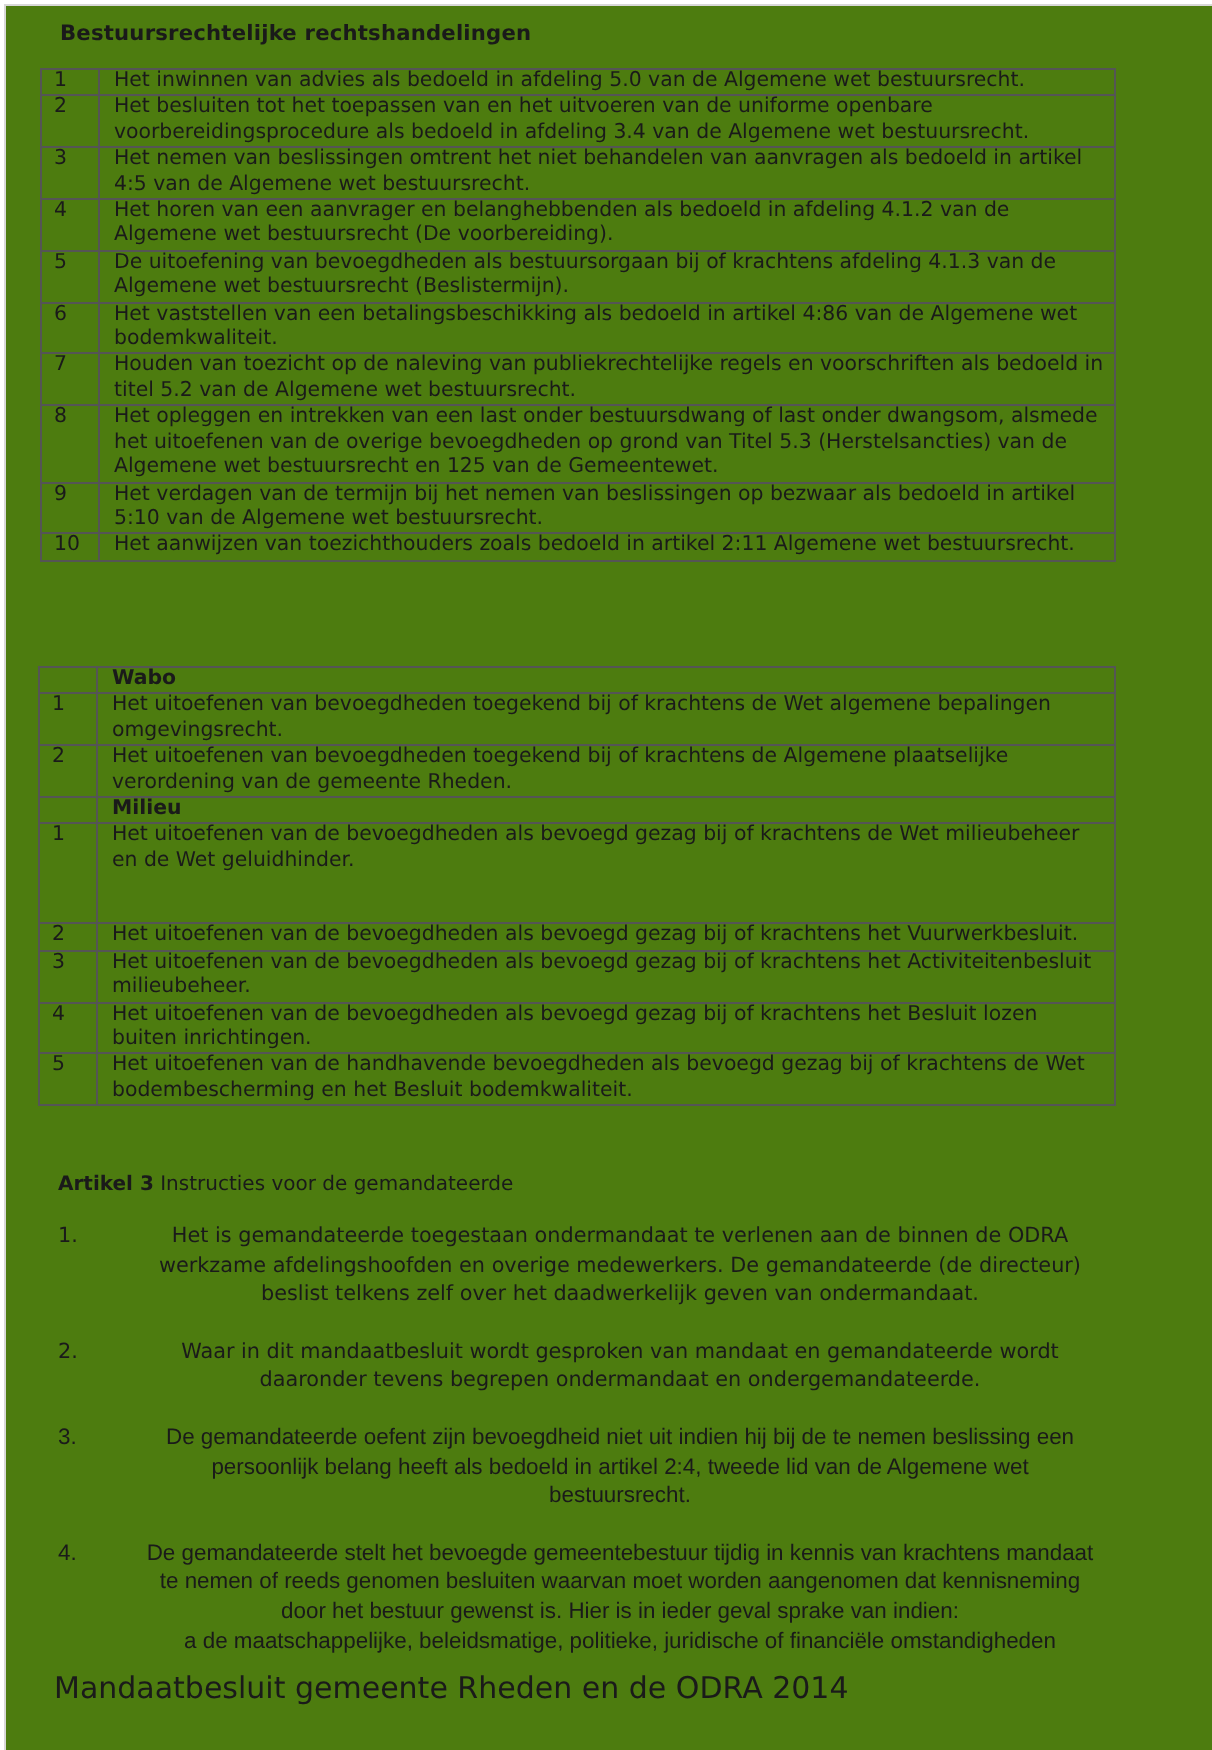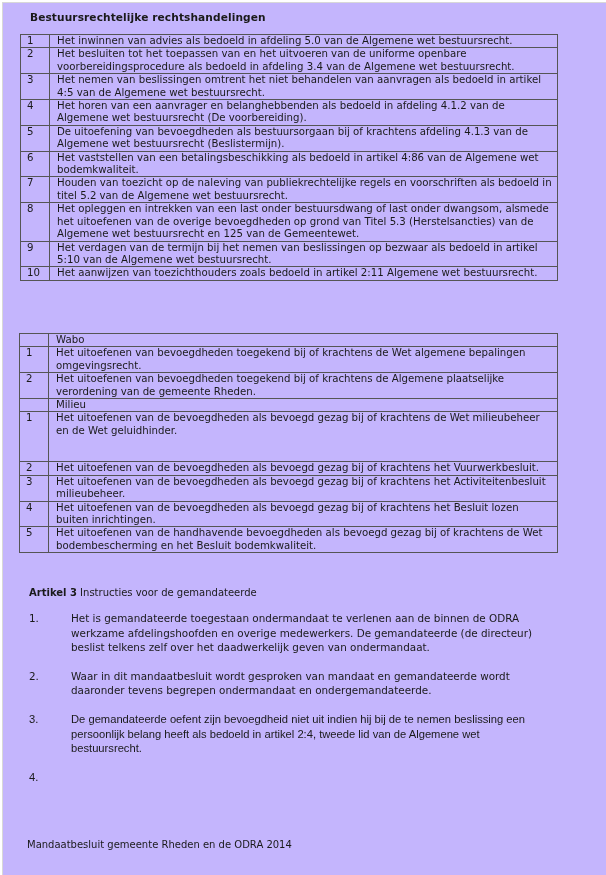--- a/index.html
+++ b/index.html
@@ -1,51 +1,51 @@
 <!DOCTYPE html>
 <html><head>
 <meta charset="utf-8">
 <style>
   html, body { margin: 0; padding: 0; background: #ffffff; }
   body { width: 606px; height: 875px; position: relative; overflow: hidden; }
   .page {
     position: absolute; left: 2px; top: 2px; width: 604px; height: 873px;
     border-top: 1px solid #d8d8d8; border-left: 1px solid #d8d8d8;
-    background: #c4b5fd;
+    background: #4d7c0f;
     font-family: "DejaVu Sans", sans-serif;
     color: #1a1a1a;
   }
   .heading {
     position: absolute; font-weight: bold; font-size: 10.6px; letter-spacing: 0.1px;
   }
   table.doc {
     position: absolute; border-collapse: collapse;
     font-size: 10.2px; line-height: 12.4px;
   }
   table.doc td {
     border: 1px solid #555; vertical-align: top; padding: 0 4px 0 5px;
   }
   table.doc td.num { width: 18px; padding-left: 6px; }
   table.doc td.text { padding-left: 7px; }
-  table.doc tr.section td.text { font-weight: normal; }
+  table.doc tr.section td.text { font-weight: bold; }
   table.doc tr.tall td { height: 49px; }
   .artikel {
     position: absolute; left: 26px; top: 584px; font-size: 10px;
   }
   .artikel b { font-weight: bold; }
   .items { position: absolute; left: 26px; top: 608px; width: 520px;
     font-family: "Liberation Sans", sans-serif; font-size: 11.2px; line-height: 14.6px; }
   .item { position: relative; margin-bottom: 14px; }
   .item .n { position: absolute; left: 0; top: 0; }
-  .item .t { margin-left: 42px; }
+  .item .t { margin-left: 42px; text-align: center; }
   .items .item.first .t, .items .item.second .t, .items .item.first .n, .items .item.second .n {
     font-family: "DejaVu Sans", sans-serif; font-size: 10.4px;
   }
   .footer {
-    position: absolute; left: 24px; top: 835px; font-size: 10px; line-height: 13px;
+    position: absolute; left: 24px; top: 835px; font-size: 15px; line-height: 13px;
   }
 </style>
 </head>
 <body>
 
 <div class="page">
 
   <div class="heading" style="left:27px; top:8px;">Bestuursrechtelijke rechtshandelingen</div>
 
   <table class="doc" style="left:17px; top:31px; width:538px;">
@@ -145,20 +145,22 @@
     <div class="item second">
       <span class="n">2.</span>
       <div class="t">Waar in dit mandaatbesluit wordt gesproken van mandaat en gemandateerde wordt daaronder tevens begrepen ondermandaat en ondergemandateerde.</div>
     </div>
     <div class="item">
       <span class="n">3.</span>
       <div class="t">De gemandateerde oefent zijn bevoegdheid niet uit indien hij bij de te nemen beslissing een persoonlijk belang heeft als bedoeld in artikel 2:4, tweede lid van de Algemene wet bestuursrecht.</div>
     </div>
     <div class="item">
       <span class="n">4.</span>
+      <div class="t">De gemandateerde stelt het bevoegde gemeentebestuur tijdig in kennis van krachtens mandaat te nemen of reeds genomen besluiten waarvan moet worden aangenomen dat kennisneming door het bestuur gewenst is. Hier is in ieder geval sprake van indien:</div>
+      <div class="t">a de maatschappelijke, beleidsmatige, politieke, juridische of financiële omstandigheden</div>
     </div>
   </div>
 
   <div class="footer">
     <div>Mandaatbesluit gemeente Rheden en de ODRA 2014</div>
   </div>
 
 </div>
 
 </body></html>

